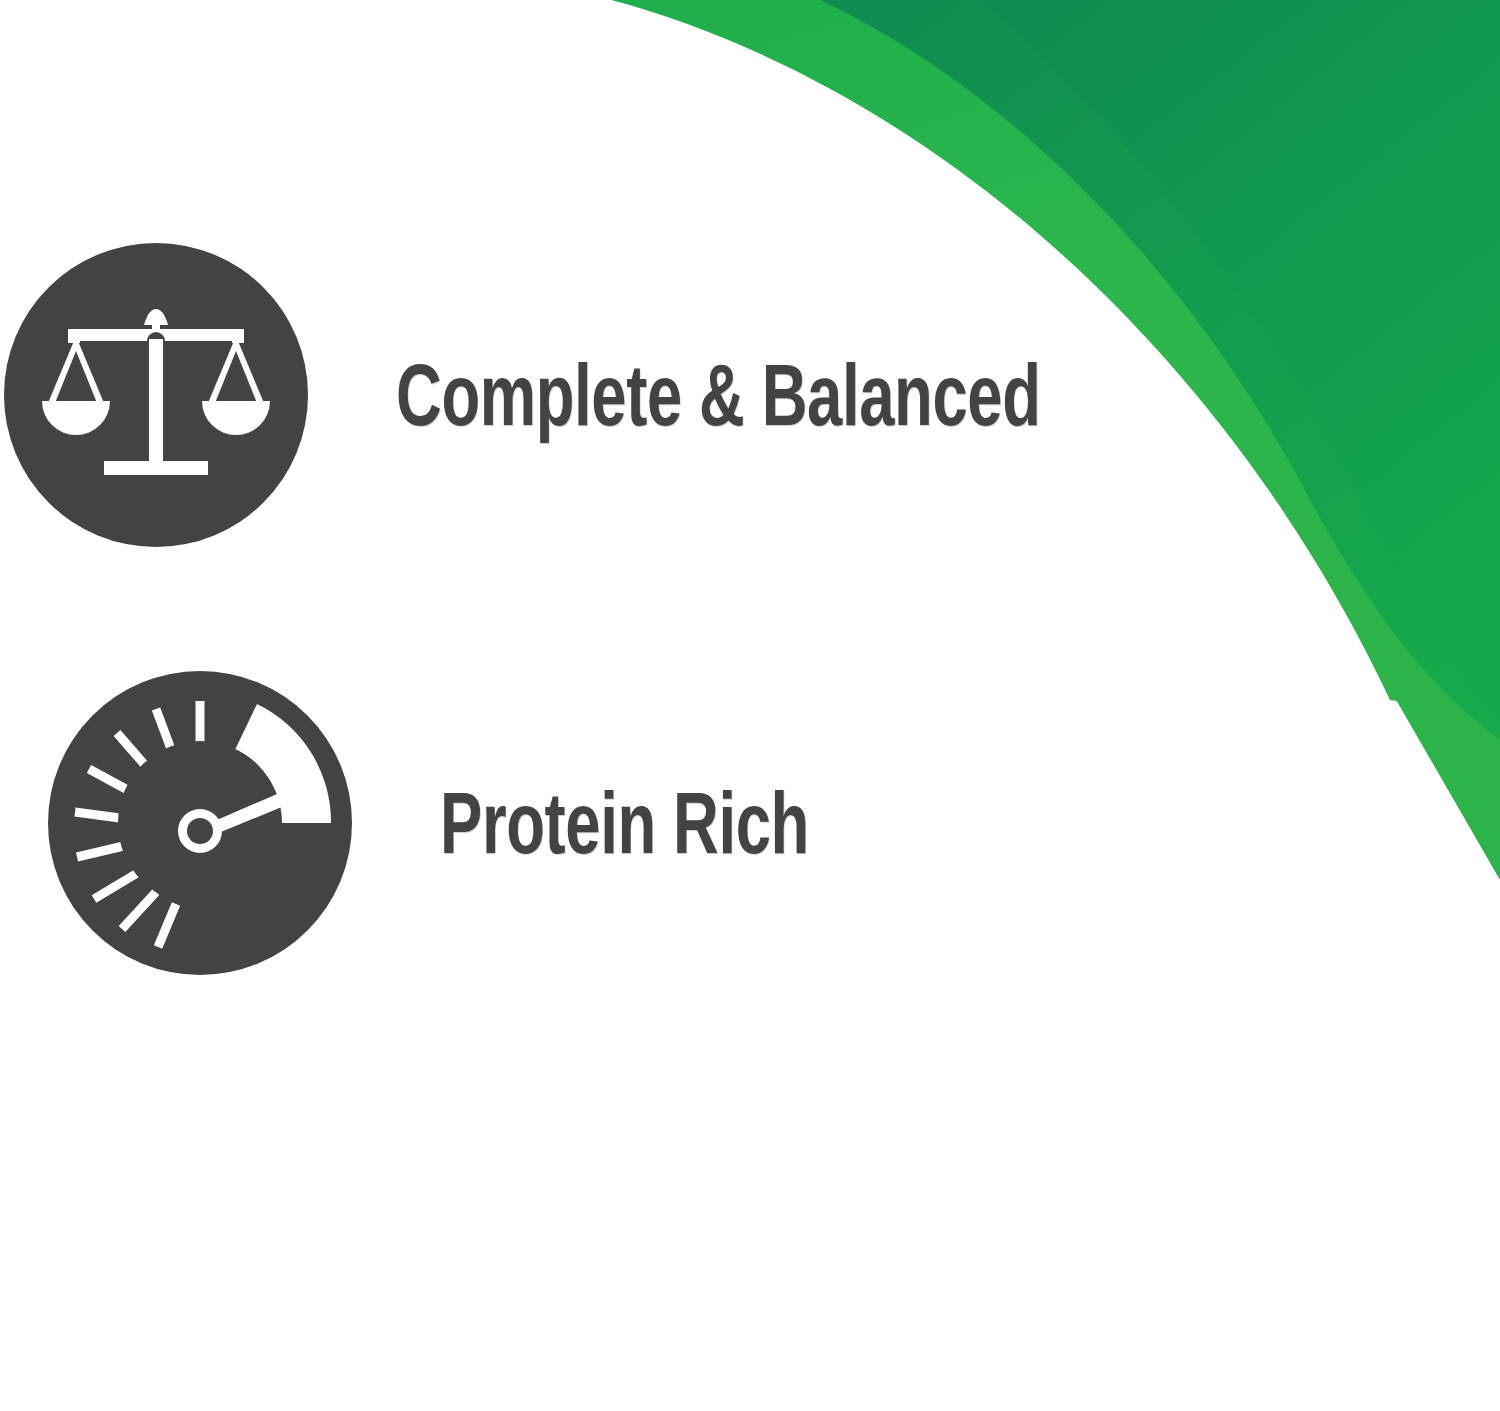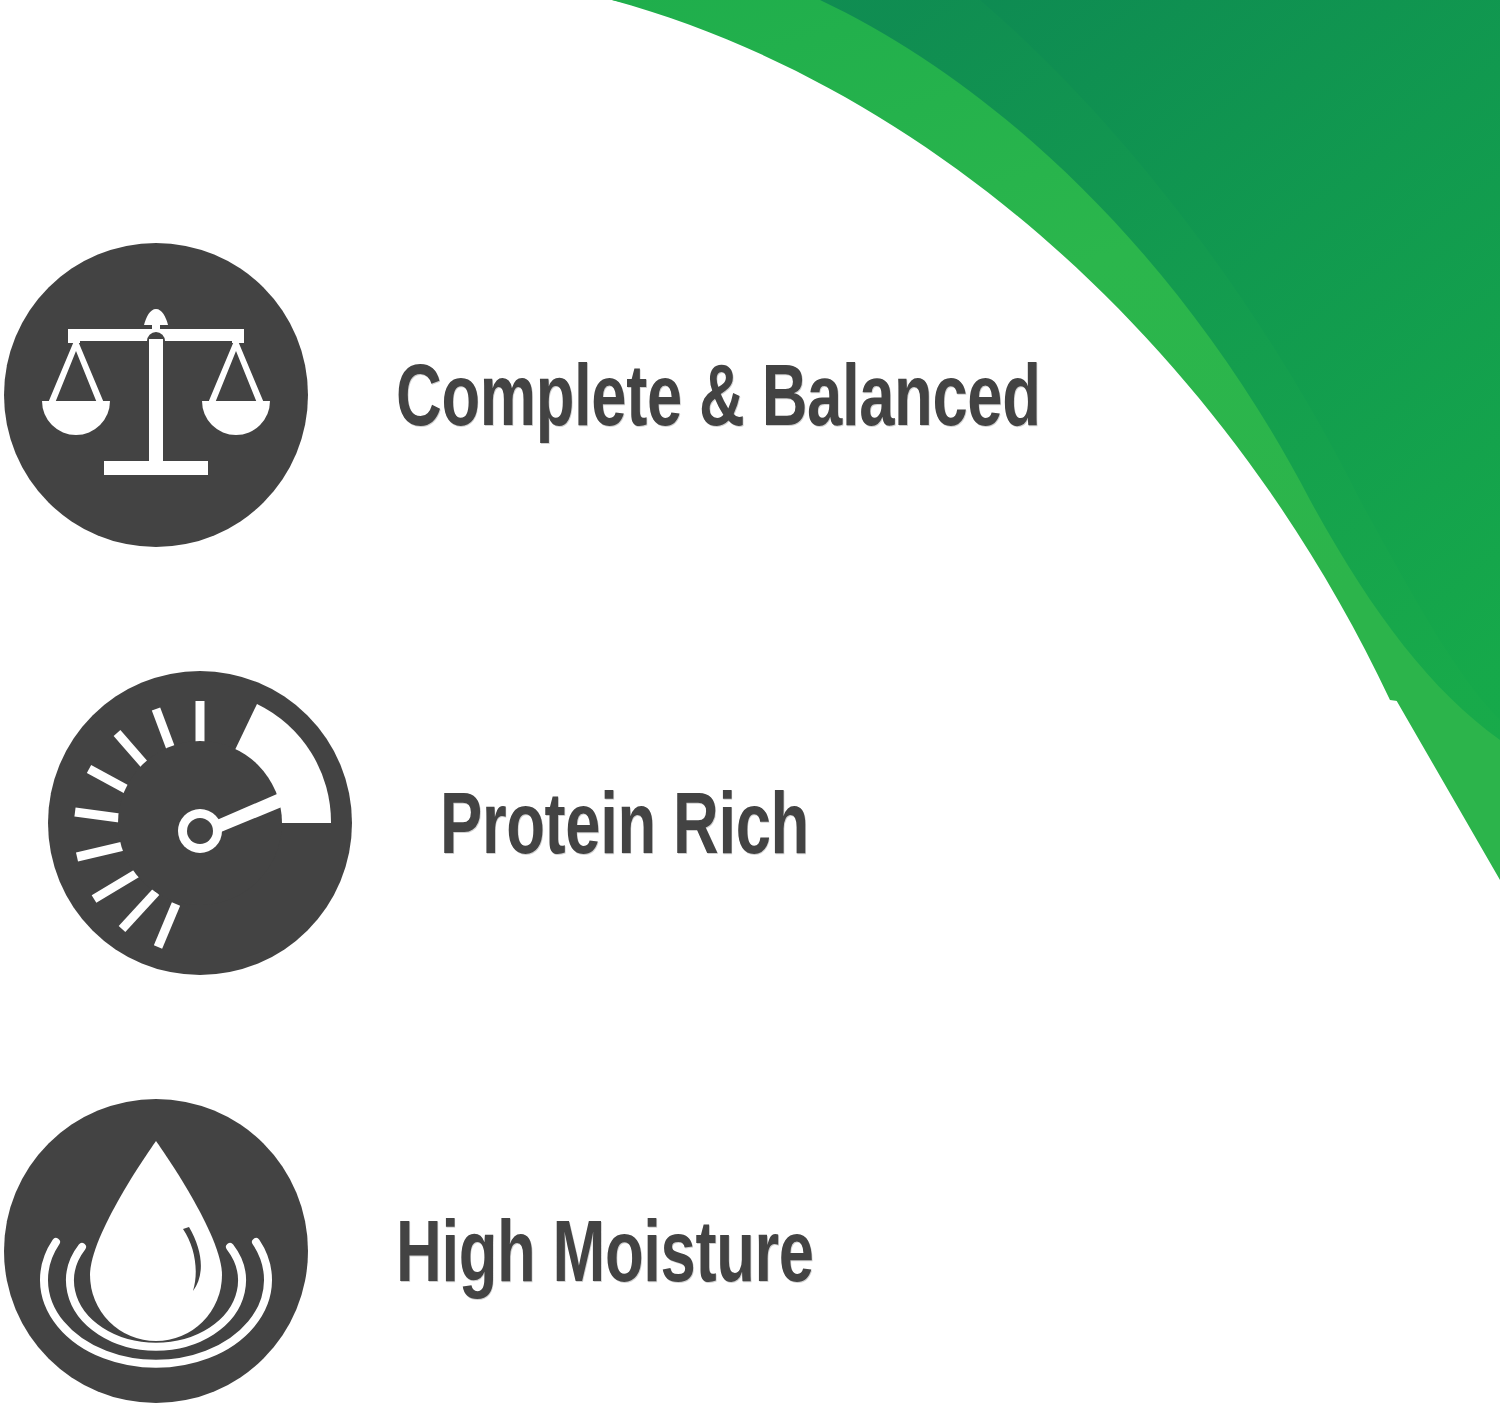--- a/index.html
+++ b/index.html
@@ -156,34 +156,14 @@
 
         <path d="M148 158 L236 120 L241 133 L156 168 Z" fill="#ffffff"></path>
 
         <circle cx="152" cy="160" r="22" fill="#ffffff"></circle>
         <circle cx="152" cy="160" r="13" fill="#434343"></circle>
       </svg>
     </div>
     <div class="feature-label">Protein Rich</div>
   </div>
 
-  <div class="feature-row" id="row-2">
-    <div class="icon-badge">
-      <svg viewBox="0 0 304 304">
-        <circle cx="152" cy="152" r="152" fill="#434343"></circle>
-
-        <g fill="none" stroke="#ffffff" stroke-width="8" stroke-linecap="round">
-          <path d="M78 148 A 86 66 0 1 0 226 148"></path>
-          <path d="M52 143 A 112 84 0 1 0 252 143"></path>
-        </g>
-
-        <path d="M152 42
-                 C 152 42 86 134 86 176
-                 a 66 66 0 0 0 132 0
-                 C 218 134 152 42 152 42 z" fill="#ffffff"></path>
-
-        <path d="M185 128 c14 24 16 48 4 64 c6 -20 2 -44 -10 -62 z" fill="#434343"></path>
-      </svg>
-    </div>
-    <div class="feature-label">High Moisture</div>
-  </div>
 
 </div>
 
 </body></html>

